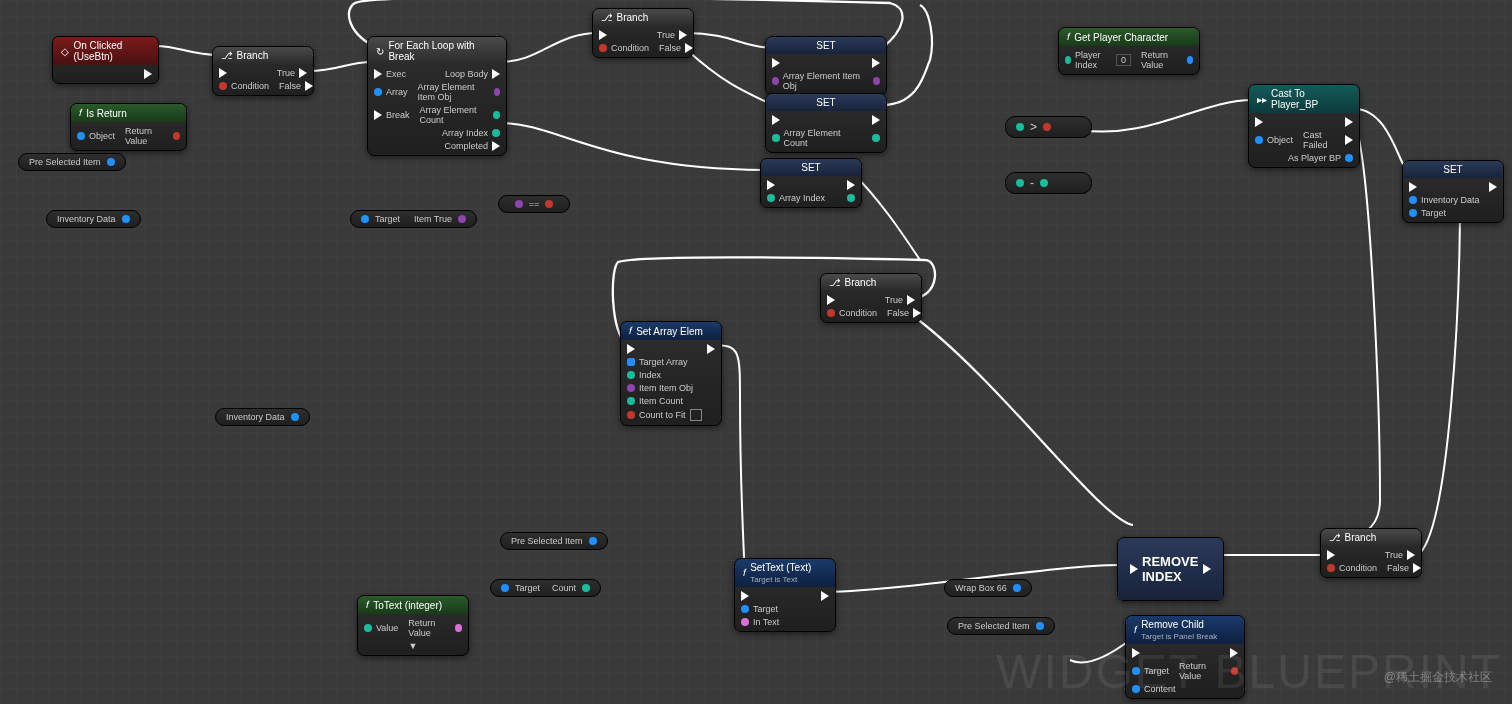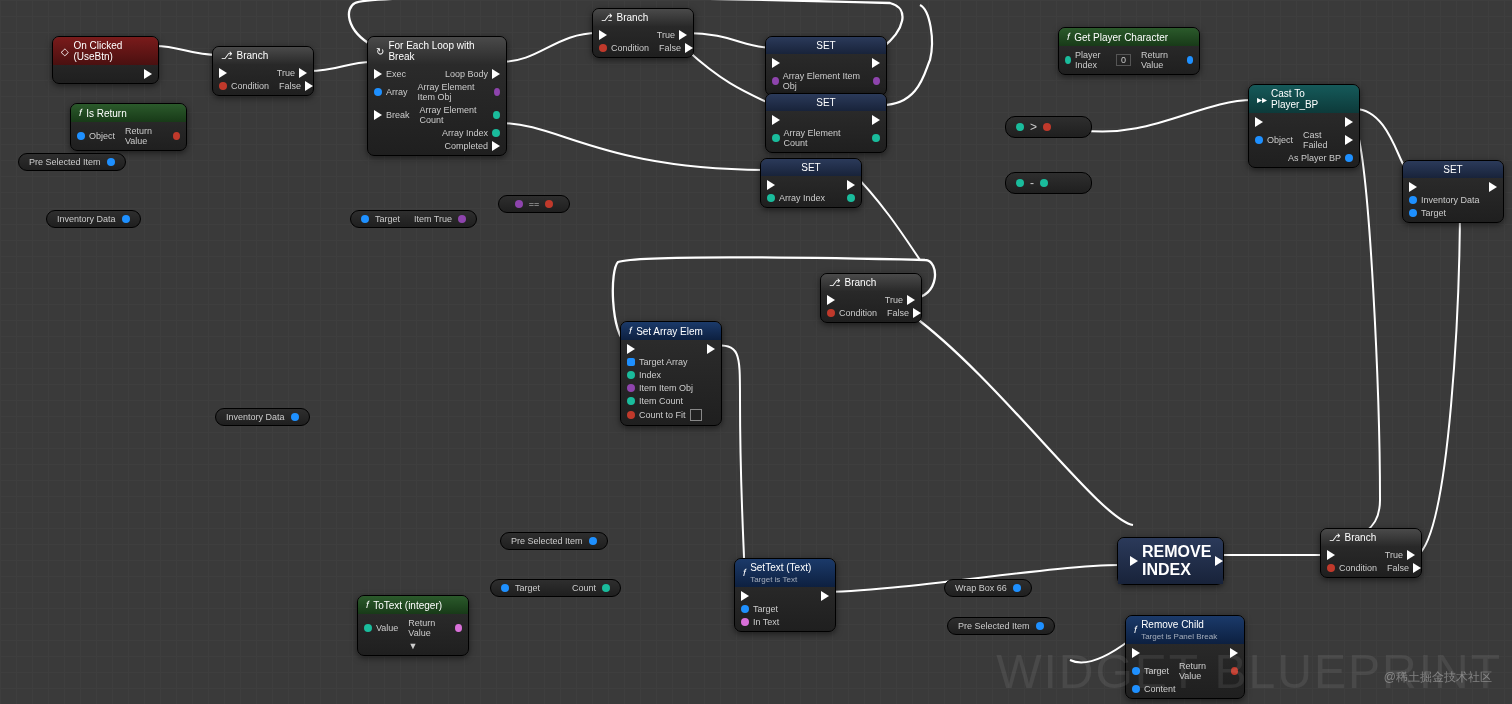--- a/index.html
+++ b/index.html
@@ -12,21 +12,21 @@
 .row{display:flex;justify-content:space-between;gap:10px;font-size:9px;align-items:center}
 .pin{display:flex;align-items:center;gap:4px}
 .dot{width:8px;height:8px;border-radius:50%;display:inline-block}
 .tri{width:0;height:0;border-top:5px solid transparent;border-bottom:5px solid transparent;border-left:8px solid #fff;display:inline-block}
 .hd.red{background:linear-gradient(#7a1b1b,#4a1010)}
 .hd.gray{background:linear-gradient(#4a4a4a,#2a2a2a)}
 .hd.green{background:linear-gradient(#2b5a2b,#183a18)}
 .hd.blue{background:linear-gradient(#2b3a5a,#18233a)}
 .hd.teal{background:linear-gradient(#155a5a,#0d3a3a)}
 .hd.dblue{background:linear-gradient(#1b3a6a,#0d2040)}
-.hd.big{font-size:16px;font-weight:700;padding:5px 12px}
+.hd.big{font-size:13px;font-weight:700;padding:16px 12px}
 .compact{background:linear-gradient(#2e2e2e,#1f1f1f);border:1px solid #000;border-radius:10px;padding:3px 10px;display:flex;align-items:center;gap:6px;font-size:9px}
 .var{position:absolute}
 svg.wires{position:absolute;inset:0;width:1512px;height:704px;pointer-events:none}
 .chk{width:10px;height:10px;border:1px solid #888;background:#222;display:inline-block}
 .ic{width:10px;height:10px;display:inline-block}
 </style>
 </head>
 <body>
 
 <div class="grid"></div>
@@ -476,21 +476,21 @@
   </div>
 </div>
 
 <div class="var compact" style="left:500px;top:532px">
     <span>Pre Selected Item</span>
     <span class="dot" style="background:#1e90ff"></span>
   </div>
 <div class="var compact" style="left:490px;top:579px">
     <span class="dot" style="background:#1e90ff"></span>
     <span>Target</span>
-    <span style="margin-left:26px">Count</span>
+    <span style="margin-left:6px">Count</span>
     <span class="dot" style="background:#1abc9c"></span>
   </div>
 
 <div class="node" style="left:357px;top:595px;width:110px">
   <div class="hd green">
       <span>𝑓</span>
       <span>ToText (integer)</span>
     </div>
   <div class="bd">
       <div class="row">

